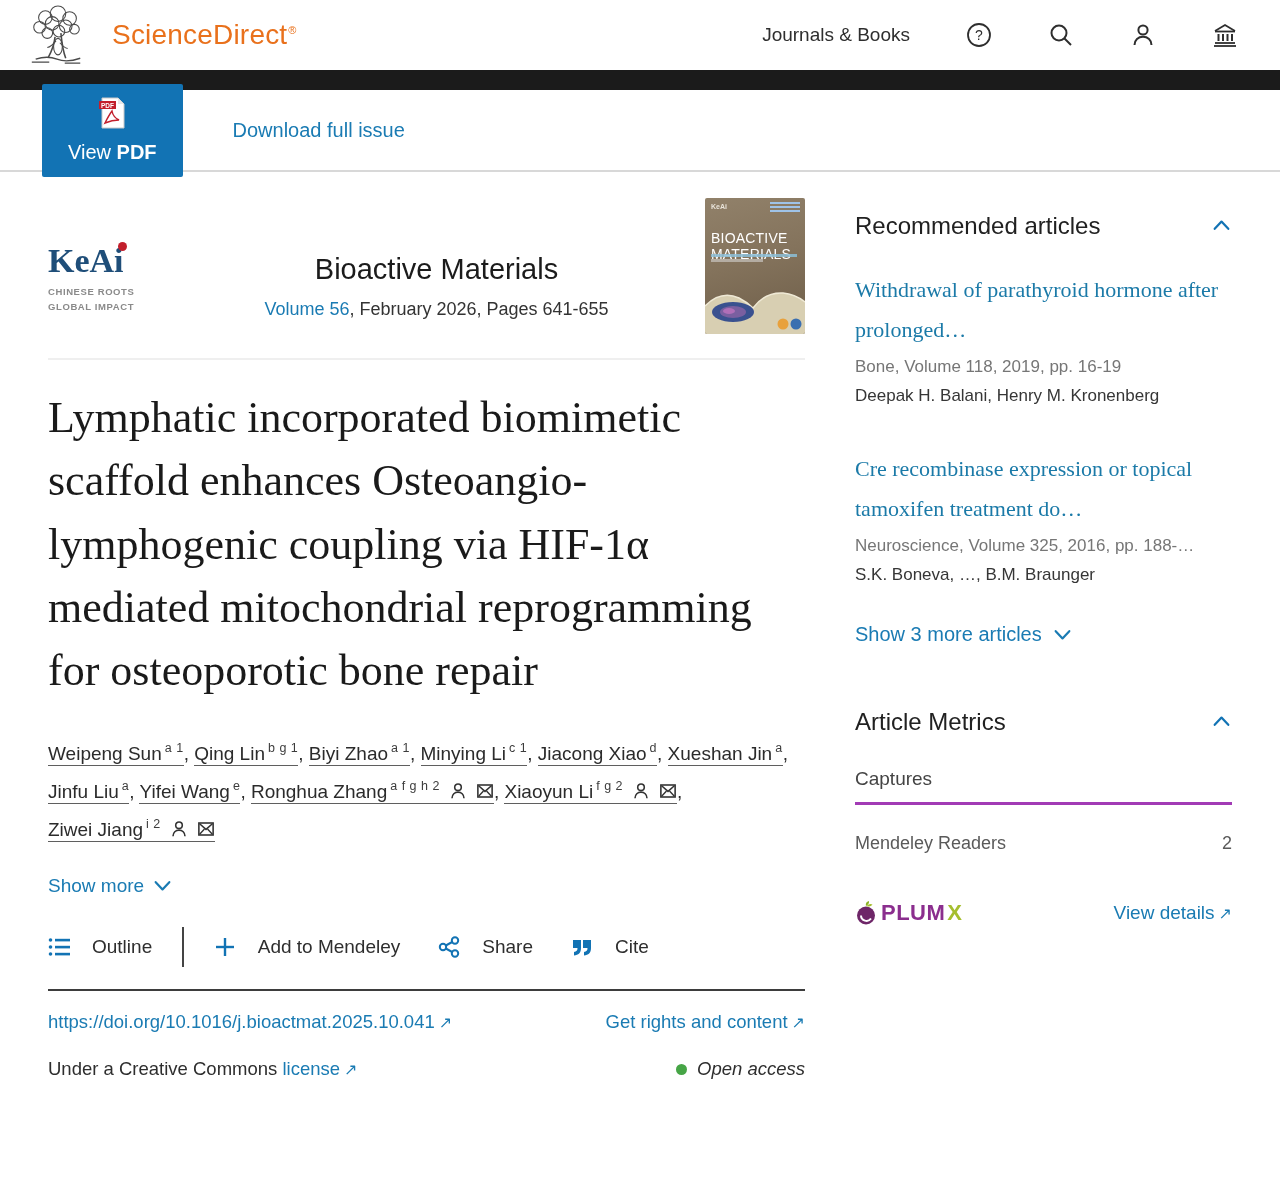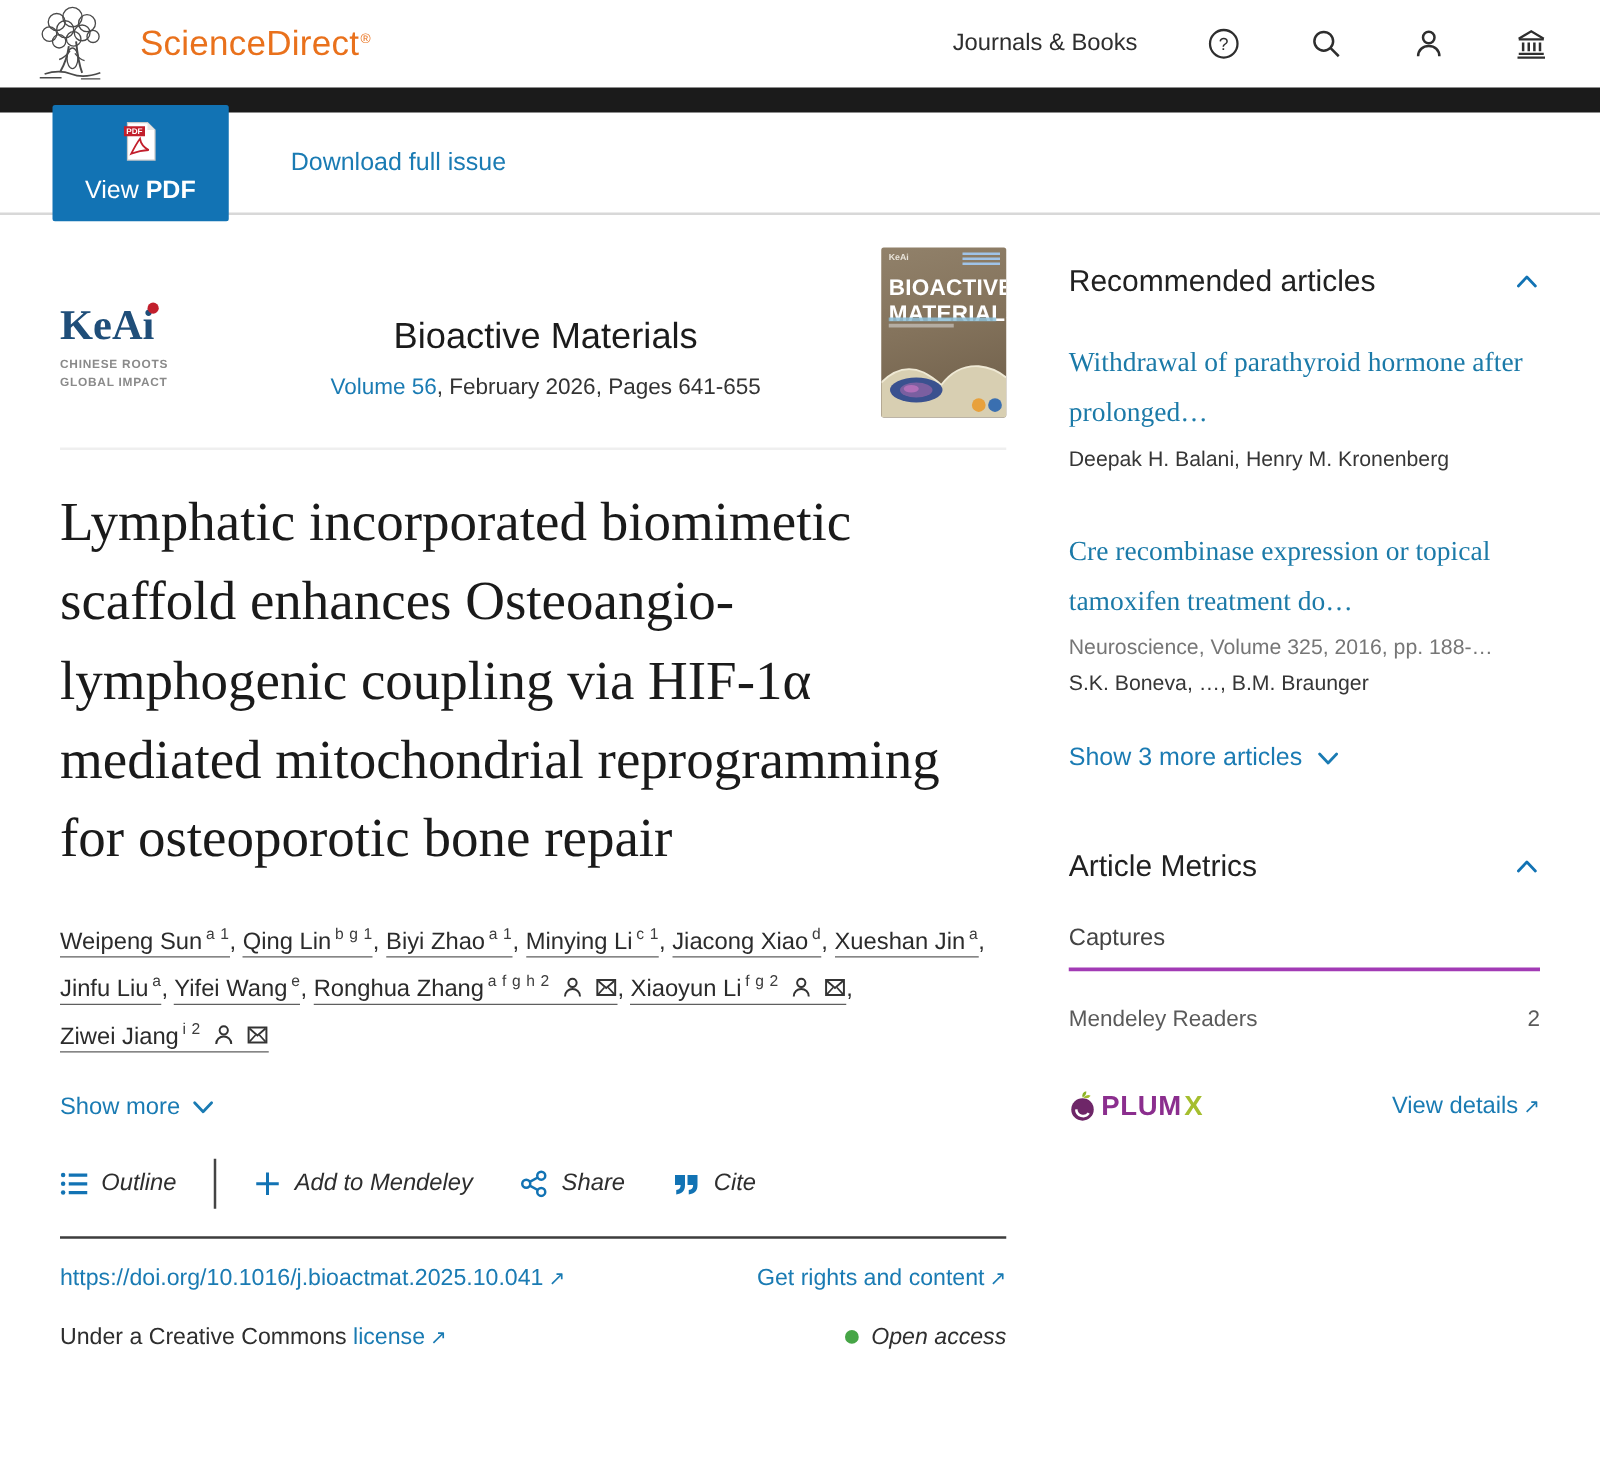--- a/index.html
+++ b/index.html
@@ -41,22 +41,22 @@
   .journal-title { font-size: 29px; color: #1b1b1b; cursor: pointer; }
   .journal-issue { margin-top: 13px; font-size: 18px; color: #333; }
   .journal-issue a { color: #1A7BB3; text-decoration: none; cursor: pointer; }
 
   
   .cover { width: 100px; height: 136px; position: relative; overflow: hidden; border-radius: 2px;
     background: linear-gradient(165deg,#91816a 0%, #84735c 45%, #6d5d48 100%); cursor: pointer; flex: 0 0 100px; }
   .cover-brand { position: absolute; top: 5px; left: 6px; color: #e9e4da; font-size: 7px; font-weight: 700; }
   .cover-issue { position: absolute; top: 4px; right: 5px; width: 30px; }
   .cover-issue i { display: block; height: 2px; background: #9fc3e8; margin-bottom: 2px; }
-  .cover-title { position: absolute; top: 22px; left: 6px; color: #fff; font-weight: 700;
-    font-size: 18px; line-height: 1.15; letter-spacing: .2px; }
+  .cover-title { position: absolute; top: 32px; left: 6px; color: #fff; font-weight: 400;
+    font-size: 14px; line-height: 1.15; letter-spacing: .2px; }
   .cover-caption { position: absolute; top: 56px; left: 6px; width: 86px; }
   .cover-caption i { display: block; height: 2.5px; background: rgba(140,190,215,.85); margin-bottom: 2.5px; }
   .cover-caption i:last-child { width: 60%; background: rgba(220,220,220,.55); }
   .cover-art { position: absolute; bottom: 0; left: 0; width: 100%; height: 52px; }
 
   .rule { border: none; border-top: 2px solid #efefef; margin-top: 24px; }
 
   
   .article-title { font-family: "Liberation Serif", serif; font-weight: 400; color: #1a1a1a;
     font-size: 44px; line-height: 1.44; margin-top: 26px; max-width: 750px; }
@@ -66,21 +66,21 @@
   .author { white-space: nowrap; border-bottom: 1.5px solid #5f5f5f; padding-bottom: 1px; cursor: pointer; }
   .author-sup { font-size: 12.5px; color: #3c3c3c; margin-left: 3px; letter-spacing: .5px; }
   .author-icon { width: 18px; height: 18px; margin-left: 9px; vertical-align: -2px; }
 
   .show-more { display: inline-flex; align-items: center; gap: 10px; margin-top: 26px;
     color: #1A7BB3; font-size: 19px; cursor: pointer; text-decoration: none; }
   .chev { width: 17px; height: 12px; }
 
   
   .toolbar { display: flex; align-items: center; margin-top: 30px; font-size: 19px; color: #2e2e2e; }
-  .tool { display: inline-flex; align-items: center; gap: 11px; cursor: pointer; font-style: italic; }
+  .tool { display: inline-flex; align-items: center; gap: 22px; cursor: pointer; }
   .tool-icon { width: 22px; height: 22px; }
   .v-divider { width: 1.5px; height: 40px; background: #444; margin: 0 30px; }
   .toolbar .tool + .tool { margin-left: 38px; }
 
   .rule2 { border: none; border-top: 2px solid #1b1b1b; margin-top: 22px; opacity:.85; }
 
   
   .doi-row { display: flex; justify-content: space-between; align-items: baseline; margin-top: 20px; font-size: 18.5px; }
   .teal-link { color: #1A7BB3; text-decoration: none; cursor: pointer; }
   .ext { font-size: 16px; margin-left: 4px; }
@@ -324,20 +324,21 @@
         <h2>Recommended articles</h2>
         <button class="chev-btn">
           <svg class="chev" viewBox="0 0 20 13">
             <polyline points="2,11 10,2.5 18,11" fill="none" stroke="#1273B4" stroke-width="2.6" stroke-linecap="round" stroke-linejoin="round"></polyline>
           </svg>
         </button>
       </div>
 
       <div class="rec-article">
         <div class="rec-title">Withdrawal of parathyroid hormone after prolonged…</div>
+        <div class="rec-source">Bone, Volume 118, 2019, pp. 16-19</div>
         <div class="rec-authors">Deepak H. Balani, Henry M. Kronenberg</div>
       </div>
 
 
       <div class="rec-article" style="margin-top:43px;">
         <div class="rec-title">Cre recombinase expression or topical tamoxifen treatment do…</div>
         <div class="rec-source">Neuroscience, Volume 325, 2016, pp. 188-…</div>
         <div class="rec-authors">S.K. Boneva, …, B.M. Braunger</div>
       </div>
 

